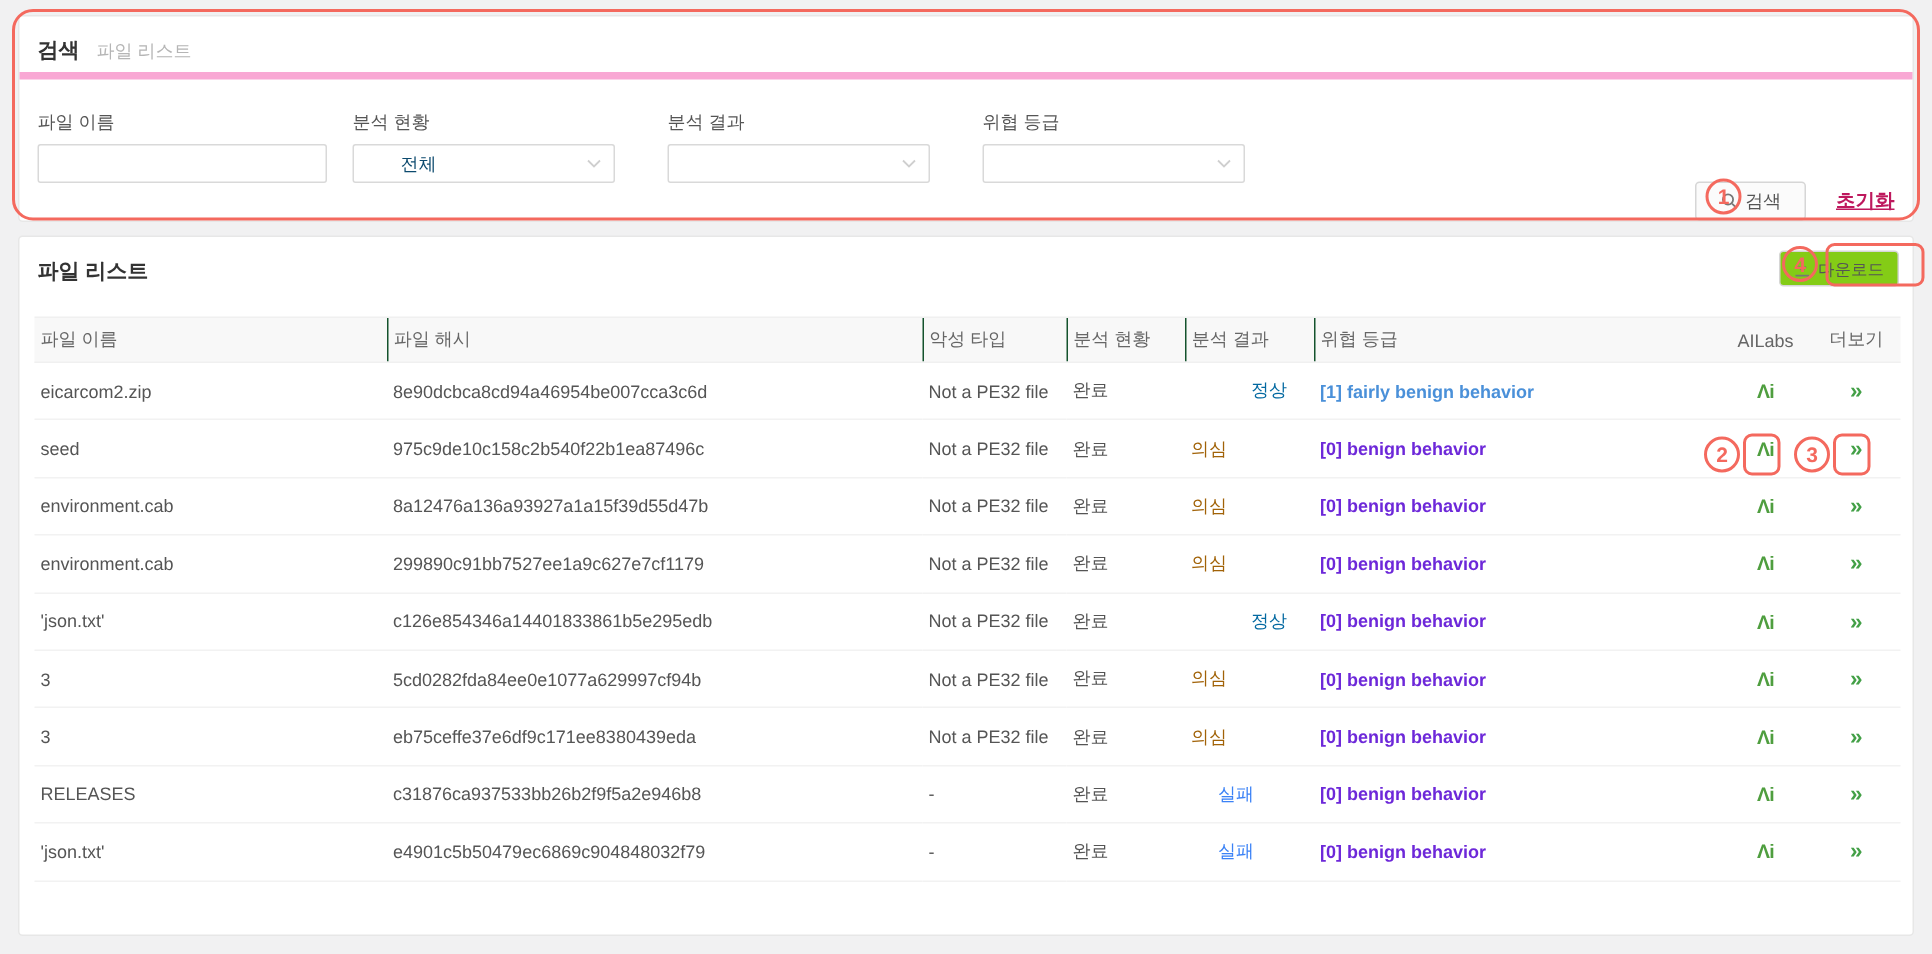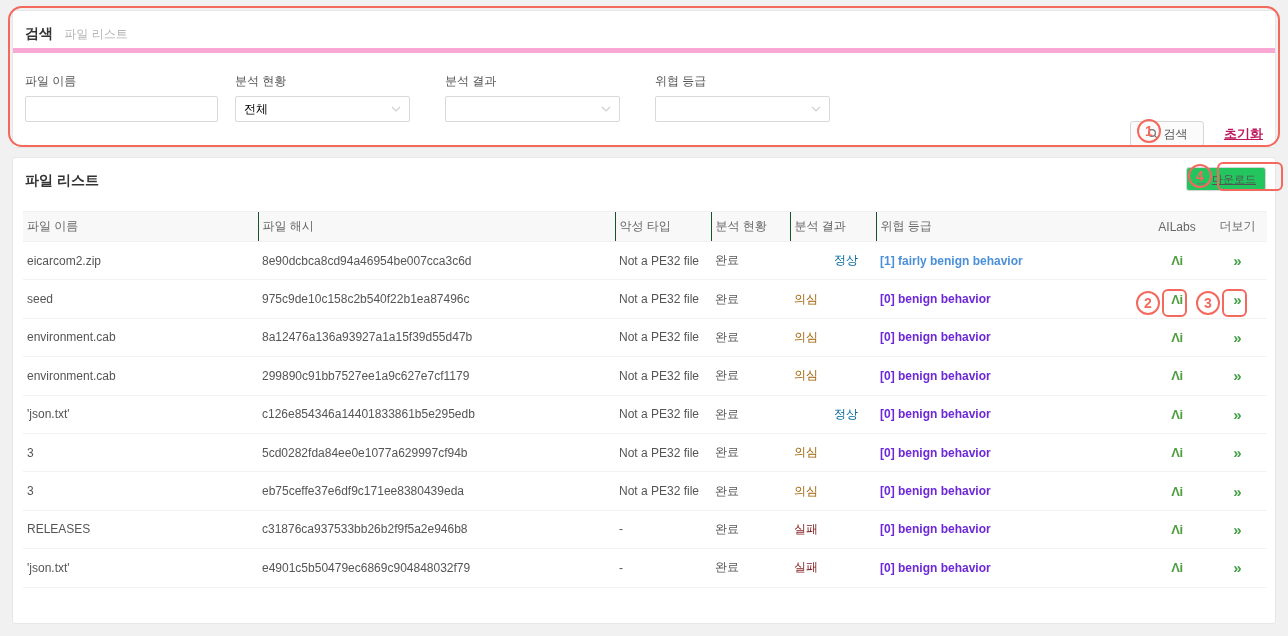--- a/index.html
+++ b/index.html
@@ -35,38 +35,38 @@
   .text-input, .select-box {
     width:100%; height:26px;
     border:1px solid #d9d9d9; border-radius:2px;
     background:#fff; font-size:12px; color:#333;
     padding:0 8px; outline:none;
   }
   .select-box {
     display:flex; align-items:center; justify-content:space-between;
     cursor:pointer;
   }
-  .select-value { color:#000000; }
+  .select-value { color:#0c4a6e;margin-left:23px; }
   .chev { flex:0 0 auto; }
   .search-actions { position:absolute; right:12px; top:110px; display:flex; align-items:center; }
   .btn {
     display:inline-flex; align-items:center; justify-content:center; gap:5px;
     border:1px solid #d6d6d6; border-radius:3px;
     background:#fbfbfb; color:#555; font-size:12px;
     cursor:pointer; font-family:inherit;
   }
   .btn-search { width:74px; height:26px; }
   .reset-link {
     margin-left:20px; font-size:13px; font-weight:bold; color:#be185d;
     text-decoration:underline; cursor:pointer;
   }
   
   .list-panel { left:12px; top:157px; width:1264px; height:467px; }
   .list-head { position:relative; height:44px; padding:14px 12px 0 12px; }
-  .btn-download { position:absolute; right:9px; top:9px; height:24px; padding:0 9px; font-size:11px; background:#22c55e;text-decoration:underline; }
+  .btn-download { position:absolute; right:9px; top:9px; height:24px; padding:0 9px; font-size:11px; background:#84cc16; }
   table {
     border-collapse:collapse; table-layout:fixed;
     width:1244px; margin:9px 10px 0 10px;
   }
   thead th {
     background:#f8f8f8; height:30px;
     font-weight:normal; font-size:12px; color:#666;
     text-align:left; padding:0 0 0 4px;
     border-top:1px solid #f0f0f0; border-bottom:1px solid #f0f0f0;
   }
@@ -77,21 +77,21 @@
     padding:0 0 0 4px; border-bottom:1px solid #f2f2f2;
     white-space:nowrap; overflow:hidden;
   }
   tbody tr:last-child td { border-bottom:1px solid #f2f2f2; }
   .col-name{width:235px}.col-hash{width:357px}.col-type{width:96px}
   .col-status{width:79px}.col-result{width:86px}.col-threat{width:270px}
   .col-ai{width:62px}.col-more{width:59px}
   
   .normal { color:#0369a1;margin-left:40px; }
   .warn   { color:#a16207; }
-  .fail   { color:#7f1d1d; }
+  .fail   { color:#3b82f6;margin-left:18px; }
   a.threat-link { text-decoration:none; cursor:pointer;font-weight:bold; }
   .info { color:#4a90d9; }
   .safe { color:#6d28d9; }
   .ai-icon {
     font-weight:800; font-size:13px; color:#4f9e3f;
     letter-spacing:-0.5px; cursor:pointer;
   }
   .more-icon { font-weight:bold; font-size:15px; color:#43a047; cursor:pointer; }
   
   .ann { position:absolute; border:2px solid #f4695e; pointer-events:none; }

